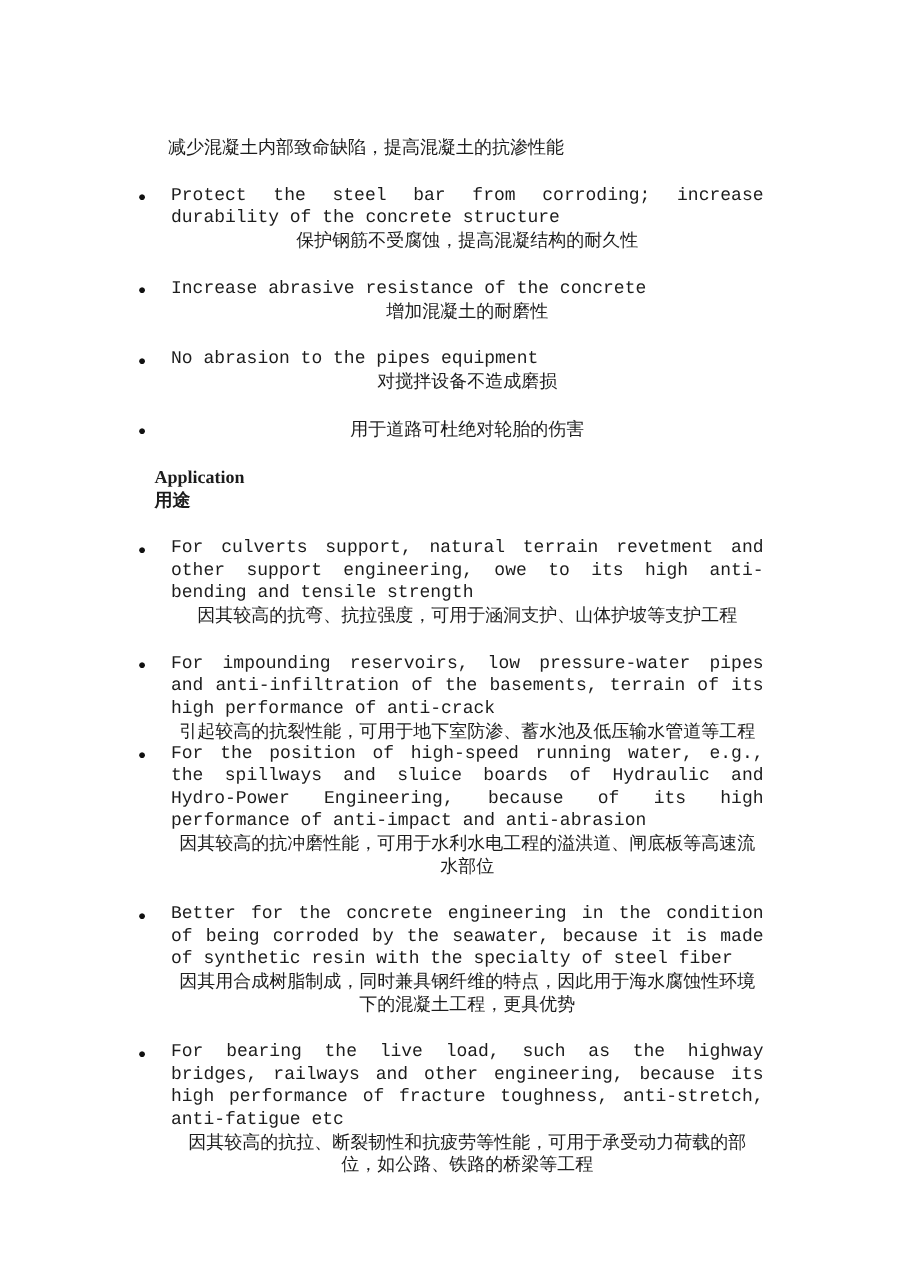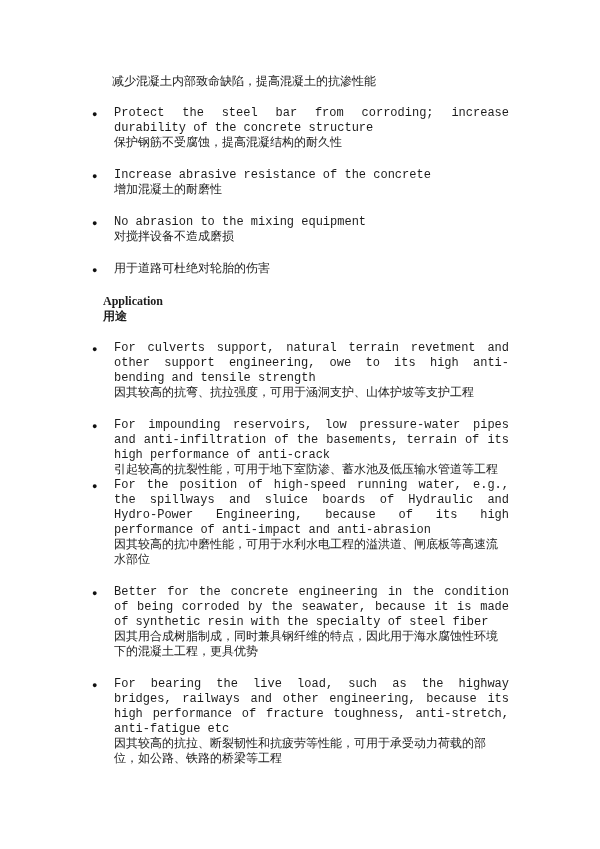--- a/index.html
+++ b/index.html
@@ -18,21 +18,21 @@
     overflow: hidden;
   }
   .doc-content {
     position: absolute;
     left: 90px;
     top: 74px;
     width: 419px;
   }
   .intro-line {
     padding-left: 22px;
-    margin: 0 0 17px 0;
+    margin: 17px 0 17px 0;
   }
   .list-item {
     position: relative;
     padding-left: 24px;
     margin: 0 0 17px 0;
   }
   .list-item.tight {
     margin-bottom: 0;
   }
   .bullet {
@@ -41,22 +41,21 @@
     top: 1px;
     font-size: 9px;
     line-height: 15px;
     color: #111111;
   }
   .en-text {
     text-align: justify;
     font-family: Liberation Mono, monospace;
   }
   .zh-text {
-    text-align: left;
-    font-family: Liberation Mono, monospace;
+    text-align: center;
   }
   .section-heading {
     font-weight: bold;
     margin: 0 0 17px 13px;
   }
 </style>
 </head>
 <body>
 
 <div class="doc-content">
@@ -70,21 +69,21 @@
   </div>
 
   <div class="list-item">
     <span class="bullet">●</span>
     <div class="en-text">Increase abrasive resistance of the concrete</div>
     <div class="zh-text">增加混凝土的耐磨性</div>
   </div>
 
   <div class="list-item">
     <span class="bullet">●</span>
-    <div class="en-text">No abrasion to the mixing equipment</div>
+    <div class="en-text">No abrasion to the pipes equipment</div>
     <div class="zh-text">对搅拌设备不造成磨损</div>
   </div>
 
   <div class="list-item">
     <span class="bullet">●</span>
     <div class="zh-text">用于道路可杜绝对轮胎的伤害</div>
   </div>
 
   <div class="section-heading">
     <div>Application</div>

